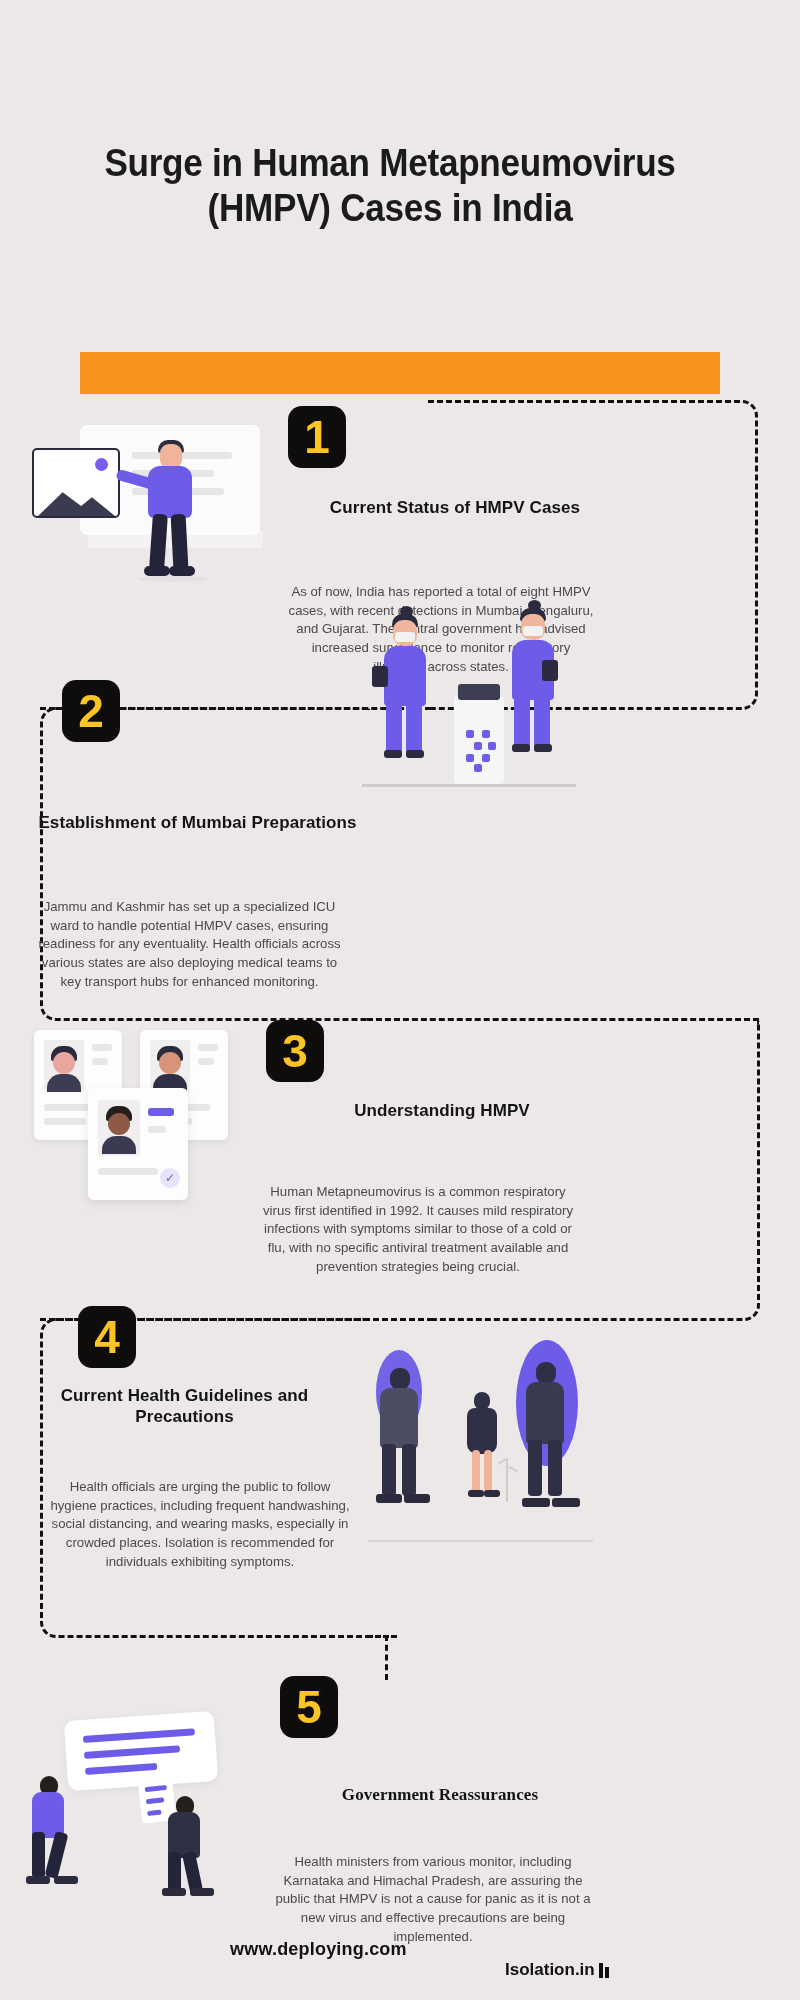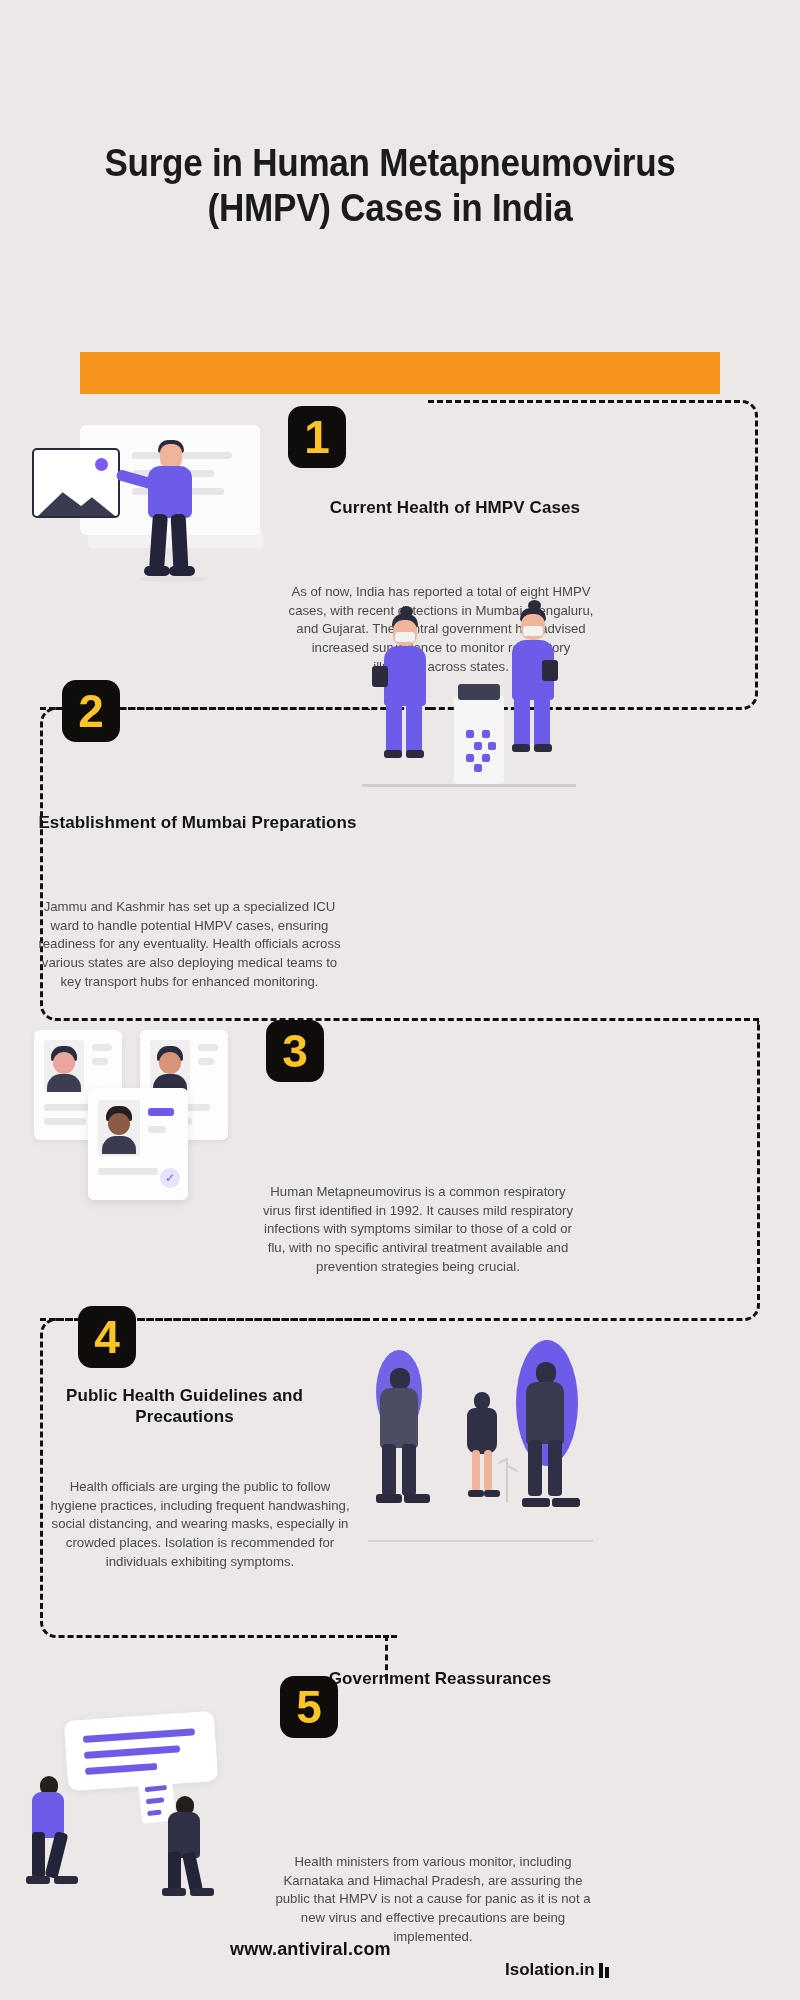--- a/index.html
+++ b/index.html
@@ -127,21 +127,21 @@
 
   .h2 { top: 812px; left: 25px; width: 345px; }
   .b2 { top: 898px; left: 32px; width: 315px; }
 
   .h3 { top: 1100px; left: 272px; width: 340px; }
   .b3 { top: 1183px; left: 258px; width: 320px; }
 
   .h4 { top: 1385px; left: 28px; width: 313px; }
   .b4 { top: 1478px; left: 45px; width: 310px; }
 
-  .h5 { top: 1668px; left: 270px; width: 340px; }
+  .h5 { top: 1784px; left: 270px; width: 340px; font-family: Liberation Serif, serif; }
   .b5 { top: 1853px; left: 273px; width: 320px; }
 
   
   .footer-url {
     position: absolute;
     top: 1939px; left: 230px;
     font-family: "Liberation Sans Narrow", "Liberation Sans", sans-serif;
     font-weight: bold;
     font-size: 18px;
     color: #111;
@@ -320,21 +320,21 @@
     <div class="i1-head"></div>
     <div class="i1-torso"></div>
     <div class="i1-legL"></div>
     <div class="i1-legR"></div>
     <div class="i1-shoeL"></div>
     <div class="i1-shoeR"></div>
     <div class="i1-ground"></div>
   </div>
 
   <div class="badge badge-1">1</div>
-  <div class="sec-head h1">Current Health of HMPV Cases</div>
+  <div class="sec-head h1">Current Status of HMPV Cases</div>
   <div class="sec-body b1">As of now, India has reported a total of eight HMPV cases, with recent detections in Mumbai, Bengaluru, and Gujarat. The central government has advised increased surveillance to monitor respiratory illnesses across states.</div>
 
   <div class="ill ill2">
 
     <div class="i2-nurse">
       <div class="n-bun" style="top:8px;  left:30px;"></div>
       <div class="n-hair" style="top:16px; left:22px;"></div>
       <div class="n-head" style="top:22px; left:23px;"></div>
       <div class="n-mask" style="top:34px; left:25px;"></div>
       <div class="n-body" style="top:48px; left:14px;"></div>
@@ -409,20 +409,21 @@
         <div class="id-sh" style="top:36px; left:4px;  background:#3a3a50;"></div>
       </div>
       <div class="id-chip" style="top:20px; left:60px; width:26px;"></div>
       <div class="id-bar" style="top:38px; left:60px; width:18px;"></div>
       <div class="id-bar" style="top:80px; left:10px; width:60px;"></div>
       <div class="id-check" style="top:80px; left:72px;">✓</div>
     </div>
   </div>
 
   <div class="badge badge-3">3</div>
+  <div class="sec-head h3">Understanding HMPV</div>
   <div class="sec-body b3">Human Metapneumovirus is a common respiratory virus first identified in 1992. It causes mild respiratory infections with symptoms similar to those of a cold or flu, with no specific antiviral treatment available and prevention strategies being crucial.</div>
 
   <div class="ill ill4">
     <div class="i4-oval" style="top:10px;  left:8px;   width:46px;  height:84px; opacity:.95;"></div>
     <div class="i4-oval" style="top:0px;   left:148px; width:62px;  height:126px;"></div>
 
     <div class="p-head" style="top:28px; left:22px; width:20px; height:22px; background:#2f2f45;"></div>
     <div class="p-body" style="top:48px; left:12px; width:38px; height:60px; background:#4c4c63; border-radius:10px 10px 4px 4px;"></div>
     <div class="p-leg" style="top:104px; left:14px; width:14px; height:52px; background:#2f2f45;"></div>
     <div class="p-leg" style="top:104px; left:34px; width:14px; height:52px; background:#2f2f45;"></div>
@@ -443,21 +444,21 @@
     <div class="p-shoe" style="top:158px; left:154px; width:28px; height:9px;"></div>
     <div class="p-shoe" style="top:158px; left:184px; width:28px; height:9px;"></div>
 
     <div class="i4-plant" style="top:118px; left:138px; width:2px; height:44px;"></div>
     <div class="i4-plant" style="top:120px; left:130px; width:10px; height:2px; transform:rotate(-28deg);"></div>
     <div class="i4-plant" style="top:128px; left:140px; width:10px; height:2px; transform:rotate(28deg);"></div>
     <div class="i4-path"></div>
   </div>
 
   <div class="badge badge-4">4</div>
-  <div class="sec-head h4">Public Health Guidelines and Precautions</div>
+  <div class="sec-head h4">Current Health Guidelines and Precautions</div>
   <div class="sec-body b4">Health officials are urging the public to follow hygiene practices, including frequent handwashing, social distancing, and wearing masks, especially in crowded places. Isolation is recommended for individuals exhibiting symptoms.</div>
 
   <div class="ill ill5">
     <div class="i5-banner">
       <div class="i5-bline" style="top:16px; left:18px; width:112px;"></div>
       <div class="i5-bline" style="top:32px; left:18px; width:96px;"></div>
       <div class="i5-bline" style="top:48px; left:18px; width:72px;"></div>
     </div>
     <div class="i5-tail">
       <div class="i5-tline" style="top:8px;  left:6px; width:22px;"></div>
@@ -477,21 +478,21 @@
     <div class="p-leg" style="top:152px; left:150px; width:13px; height:40px; background:#23233a;"></div>
     <div class="p-leg" style="top:152px; left:168px; width:13px; height:40px; background:#23233a; transform:rotate(-12deg);"></div>
     <div class="p-shoe" style="top:188px; left:144px; width:24px; height:8px;"></div>
     <div class="p-shoe" style="top:188px; left:172px; width:24px; height:8px;"></div>
   </div>
 
   <div class="badge badge-5">5</div>
   <div class="sec-head h5">Government Reassurances</div>
   <div class="sec-body b5">Health ministers from various monitor, including Karnataka and Himachal Pradesh, are assuring the public that HMPV is not a cause for panic as it is not a new virus and effective precautions are being implemented.</div>
 
-  <div class="footer-url">www.antiviral.com</div>
+  <div class="footer-url">www.deploying.com</div>
   <div class="footer-logo">
     <span>Isolation.in</span>
     <span class="bars">
       <i style="height:15px;"></i>
         <i style="height:11px;"></i>
     </span>
   </div>
 
 </div>
 

